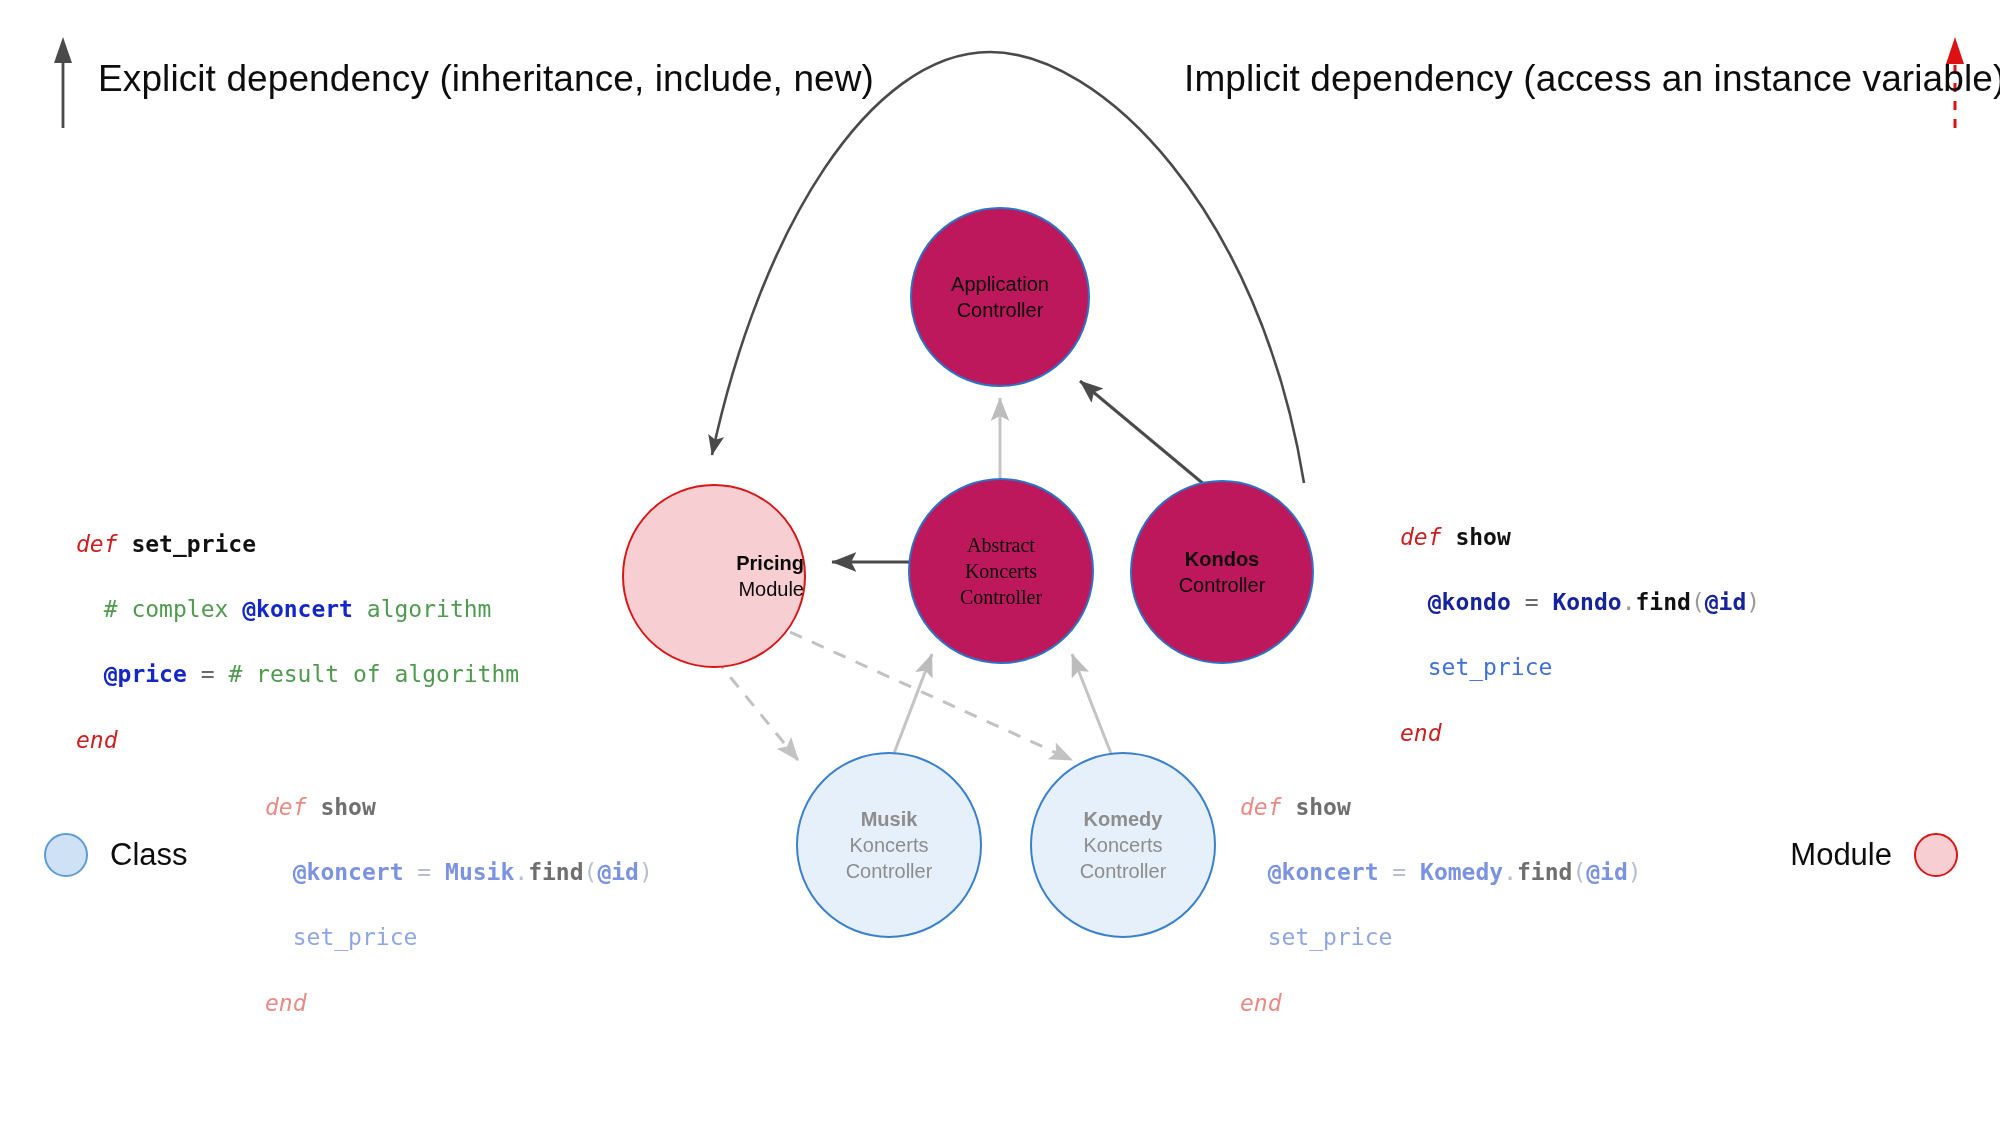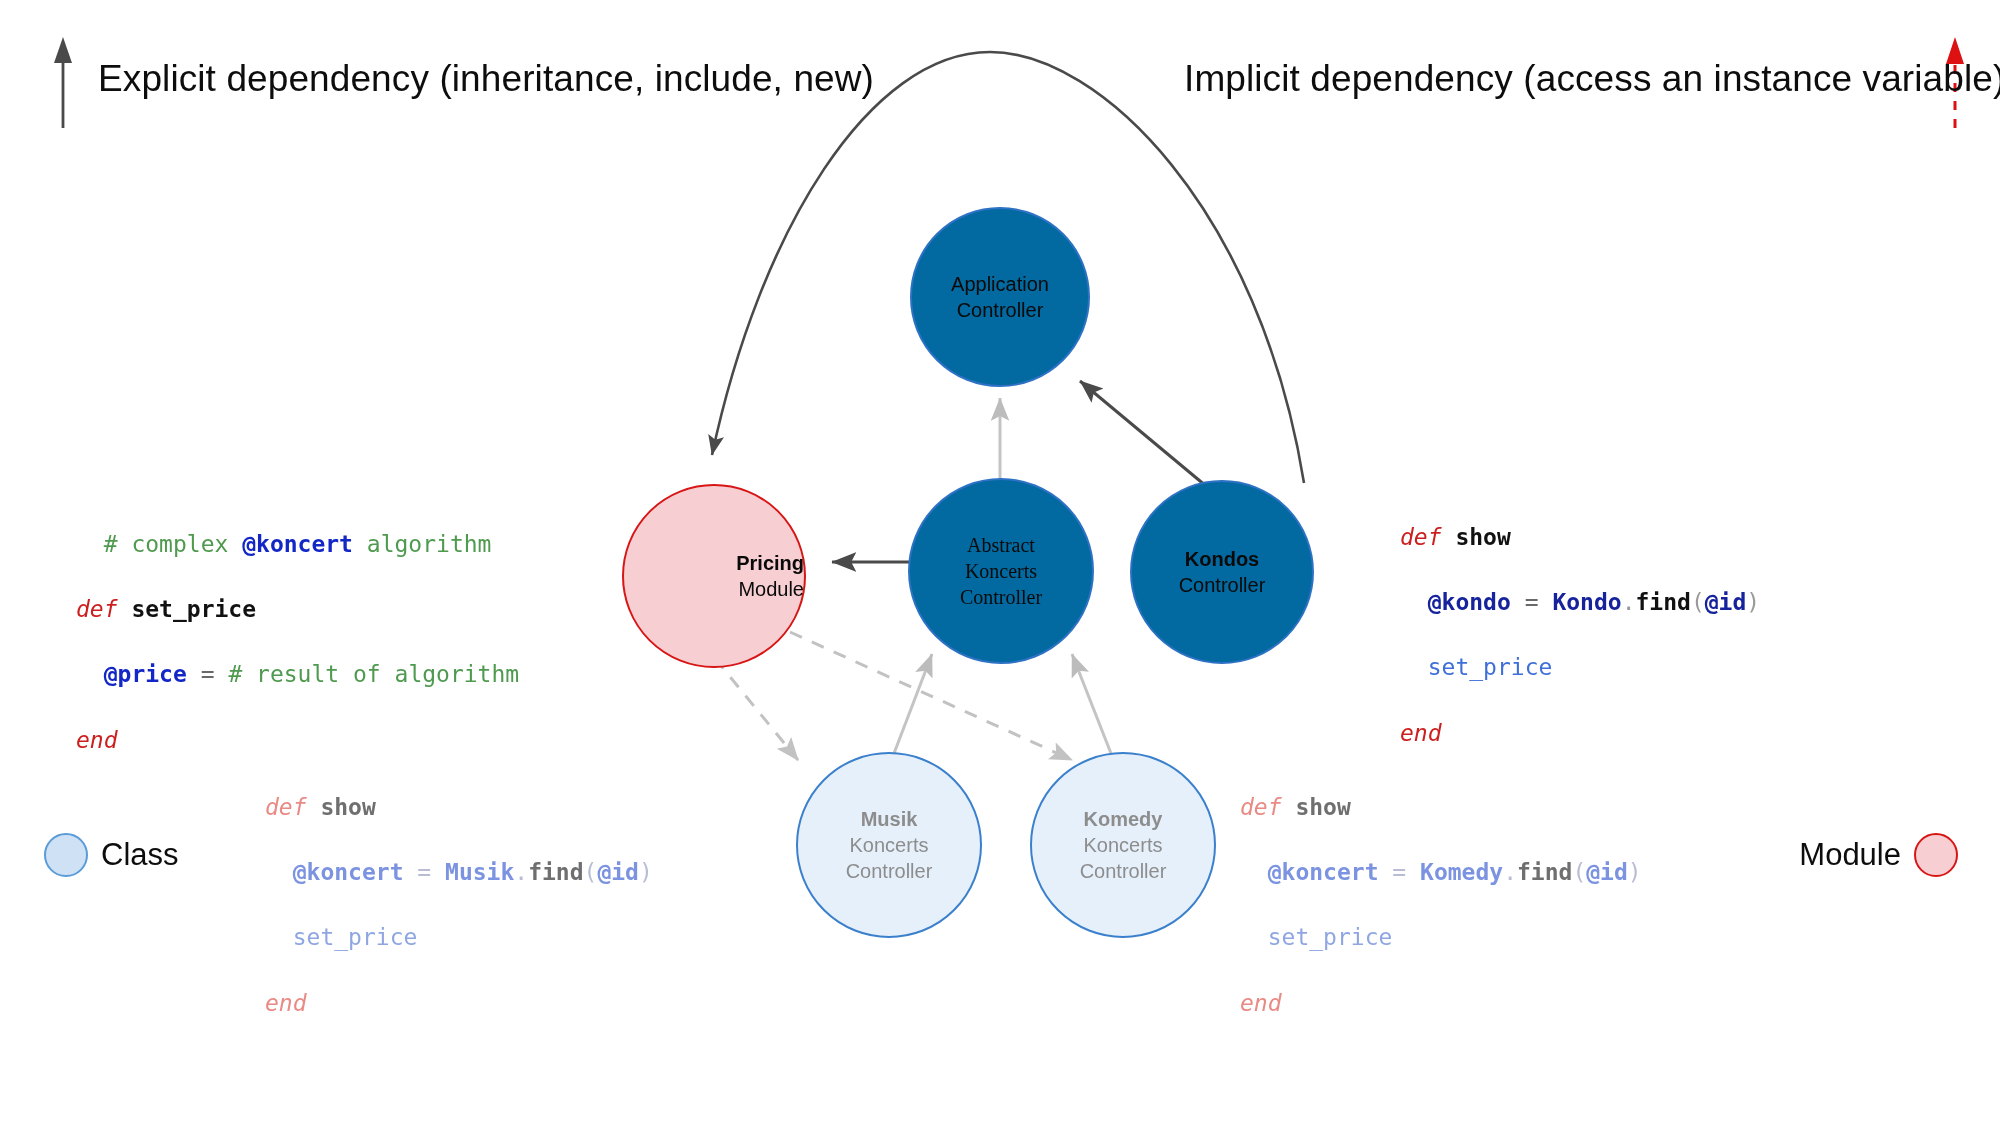--- a/index.html
+++ b/index.html
@@ -48,21 +48,21 @@
     text-align: center;
     line-height: 1.30;
   }
   .node .ln {
     display: block;
     white-space: nowrap;
   }
   .node .ln.b { font-weight: bold; }
 
   .node.cls {
-    background: #0369a1;
+    background: #be185d;
     border: 2.5px solid #2d72c4;
     color: #0a0a0a;
     font-size: 20px;
   }
   .node.mod {
     background: #f7cfd2;
     border: 2.5px solid #d81616;
     color: #0a0a0a;
     font-size: 20px;
     align-items: flex-end;
@@ -99,21 +99,21 @@
   .op    { color: #6a6a6a; }
   .op-f  { color: #b9bdd4; }
   .navy  { color: #16239c; font-weight: bold; }
 
   
   .legend-bot {
     position: absolute;
     bottom: 0;
     display: flex;
     align-items: center;
-    gap: 13px;
+    gap: 22px;
   }
   #legend-class { left: 44px; bottom: 248px; }
   #legend-module { right: 42px; bottom: 248px; }
   .legend-swatch {
     width: 44px;
     height: 44px;
     border-radius: 50%;
     box-sizing: border-box;
   }
   .legend-swatch.cls  { background: #cfe2f5; border: 2.5px solid #5a9bd8; }
@@ -201,22 +201,22 @@
     <span class="ln">Controller</span>
   </div>
 
   <div class="node faded" style="left:1030px; top:752px; width:186px; height:186px;">
     <span class="ln b">Komedy</span>
     <span class="ln">Koncerts</span>
     <span class="ln">Controller</span>
   </div>
 
   <div class="code" style="left:76px; top:495px;">
+<div><span class="kw">def</span> <span class="mname">set_price</span></div>
 <div>  <span class="cmt"># complex </span><span class="ivar">@koncert</span><span class="cmt"> algorithm</span></div>
-<div><span class="kw">def</span> <span class="mname">set_price</span></div>
 <div>  <span class="ivar">@price</span> <span class="op">=</span> <span class="cmt"># result of algorithm</span></div>
 <div><span class="kw">end</span></div>
   </div>
 
   <div class="code" style="left:1400px; top:488px;">
 <div><span class="kw">def</span> <span class="mname">show</span></div>
 <div>  <span class="navy">@kondo</span> <span class="op">=</span> <span class="navy">Kondo</span><span class="punc">.</span><span class="meth">find</span><span class="punc">(</span><span class="navy">@id</span><span class="punc">)</span></div>
 <div>  <span class="call">set_price</span></div>
 <div><span class="kw">end</span></div>
   </div>

